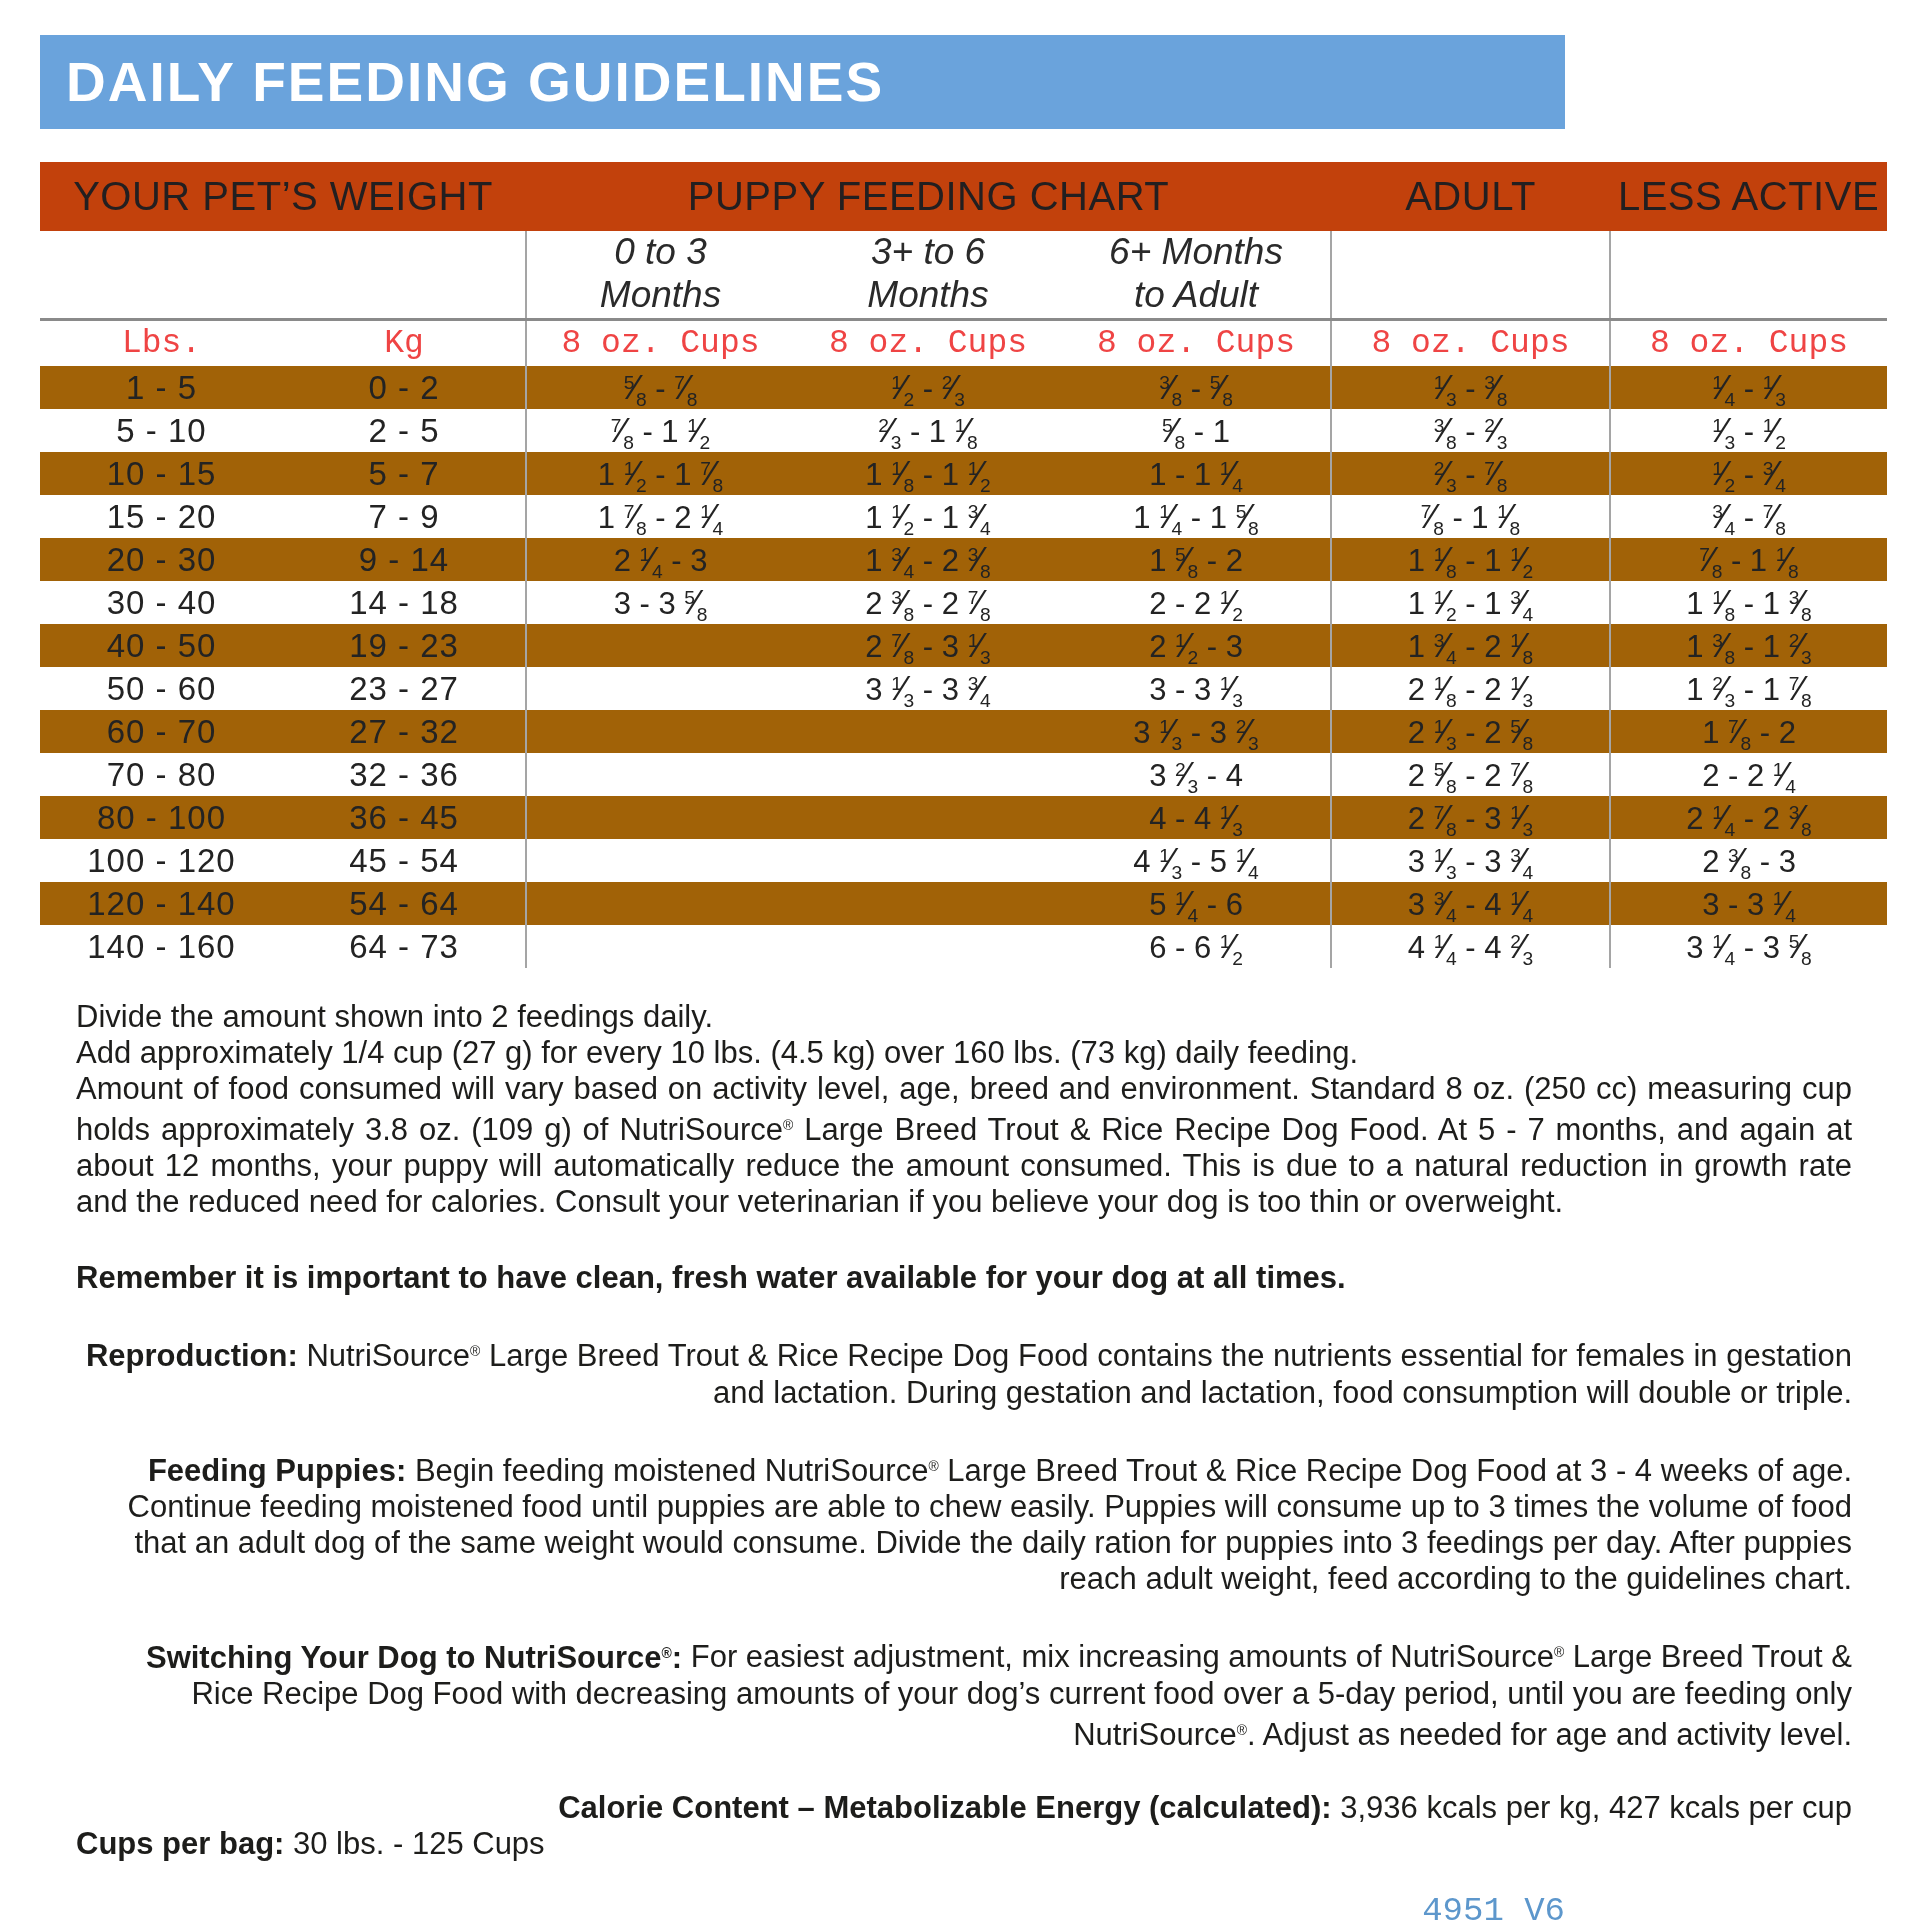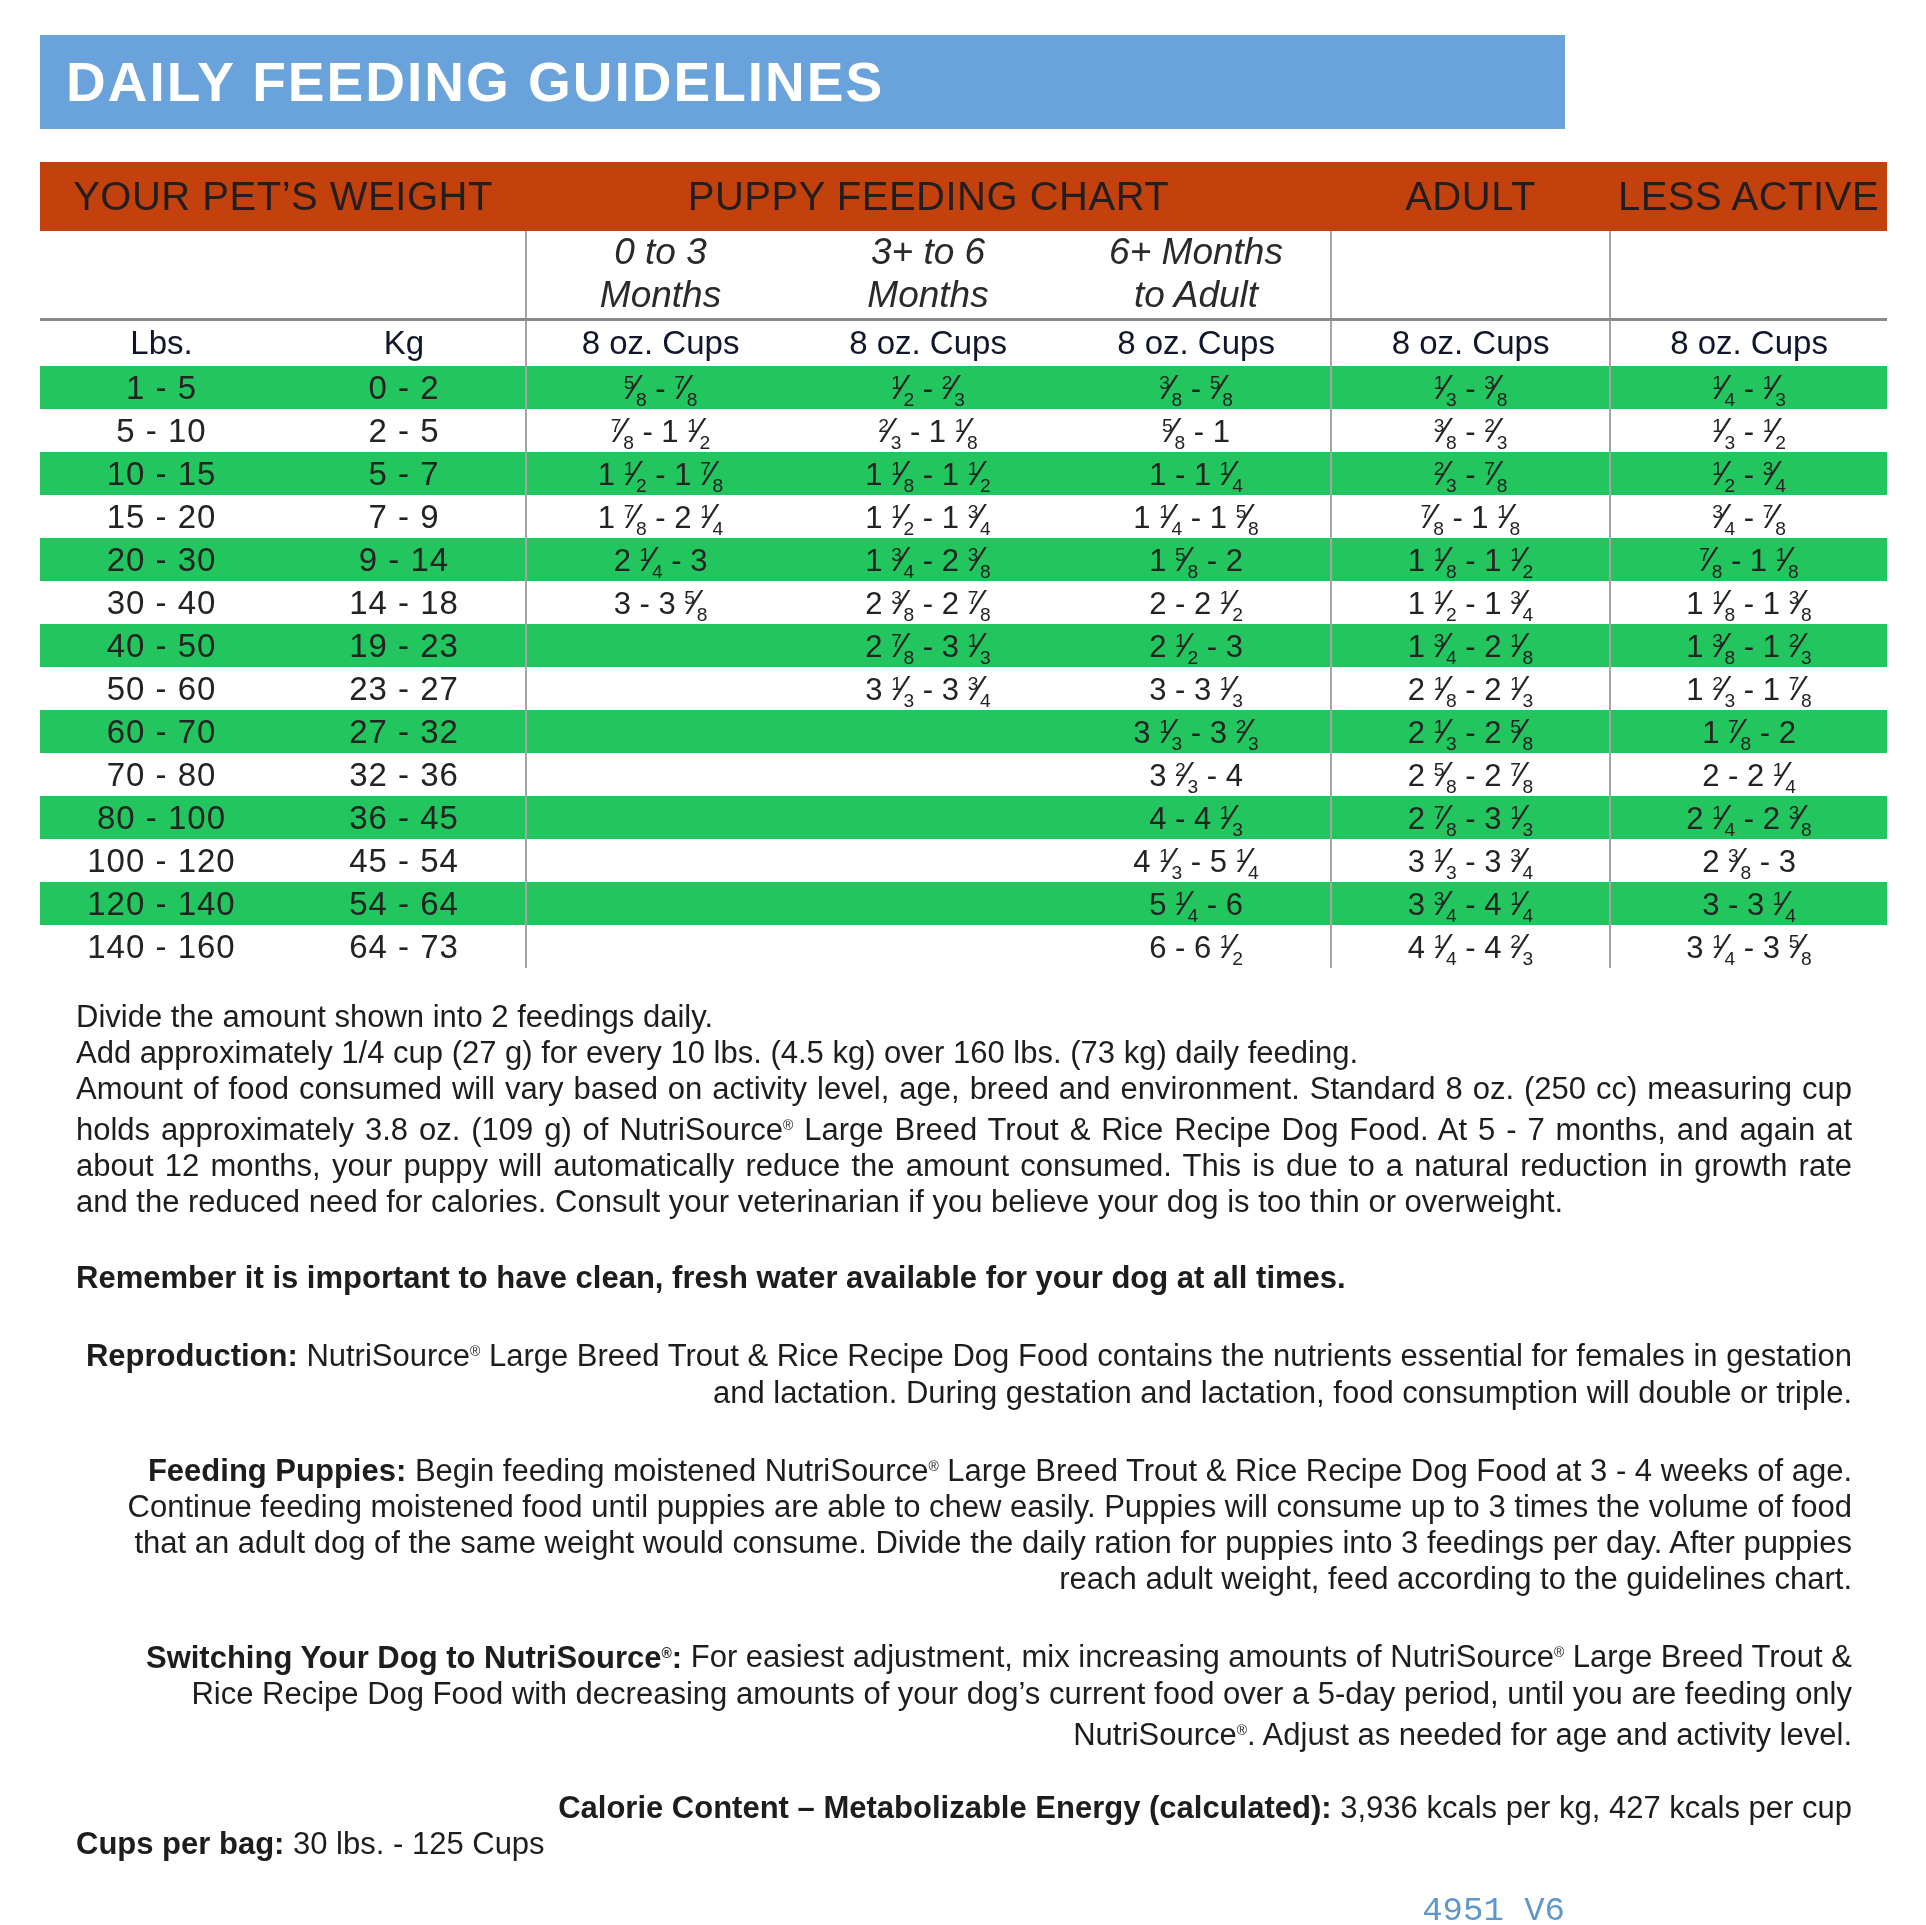--- a/index.html
+++ b/index.html
@@ -23,24 +23,24 @@
   .feed-table th,.feed-table td{padding:0;text-align:center;vertical-align:middle;
        font-weight:normal;white-space:nowrap;}
 
   tr.band-row{height:69px;}
   .band{background:#c2410c;font-weight:bold;font-size:40px;letter-spacing:0.5px;color:#231f20;}
 
   tr.subh-row{height:88px;}
   .subh{font-size:37px;line-height:1.16;color:#2a2a2a;font-style:italic;}
 
   tr.unit-row{height:47px;}
-  .unit-row td,.unit-row th{border-top:3px solid #8a8a8a;font-size:33px;color:#0f172a;}
+  .unit-row td,.unit-row th{border-top:3px solid #8a8a8a;font-size:33px;color:#ef4444;font-family:Liberation Mono, monospace;}
 
   tbody tr{height:43px;}
-  tbody tr.odd{background:#22c55e;}
+  tbody tr.odd{background:#a16207;}
   .wcell{font-size:33px;letter-spacing:1px;color:#232323;}
   .vcell{font-size:31px;line-height:1;color:#232323;}
 
   .bl{border-left:2px solid #a5a5a5;}
 
   
   .fr{white-space:nowrap;}
   .fr .n{display:inline-block;font-size:.62em;transform:translateY(-.5em);}
   .fr .sl{display:inline-block;font-size:1.15em;margin:0 -.06em;}
   .fr .d{display:inline-block;font-size:.62em;transform:translateY(.34em);}

